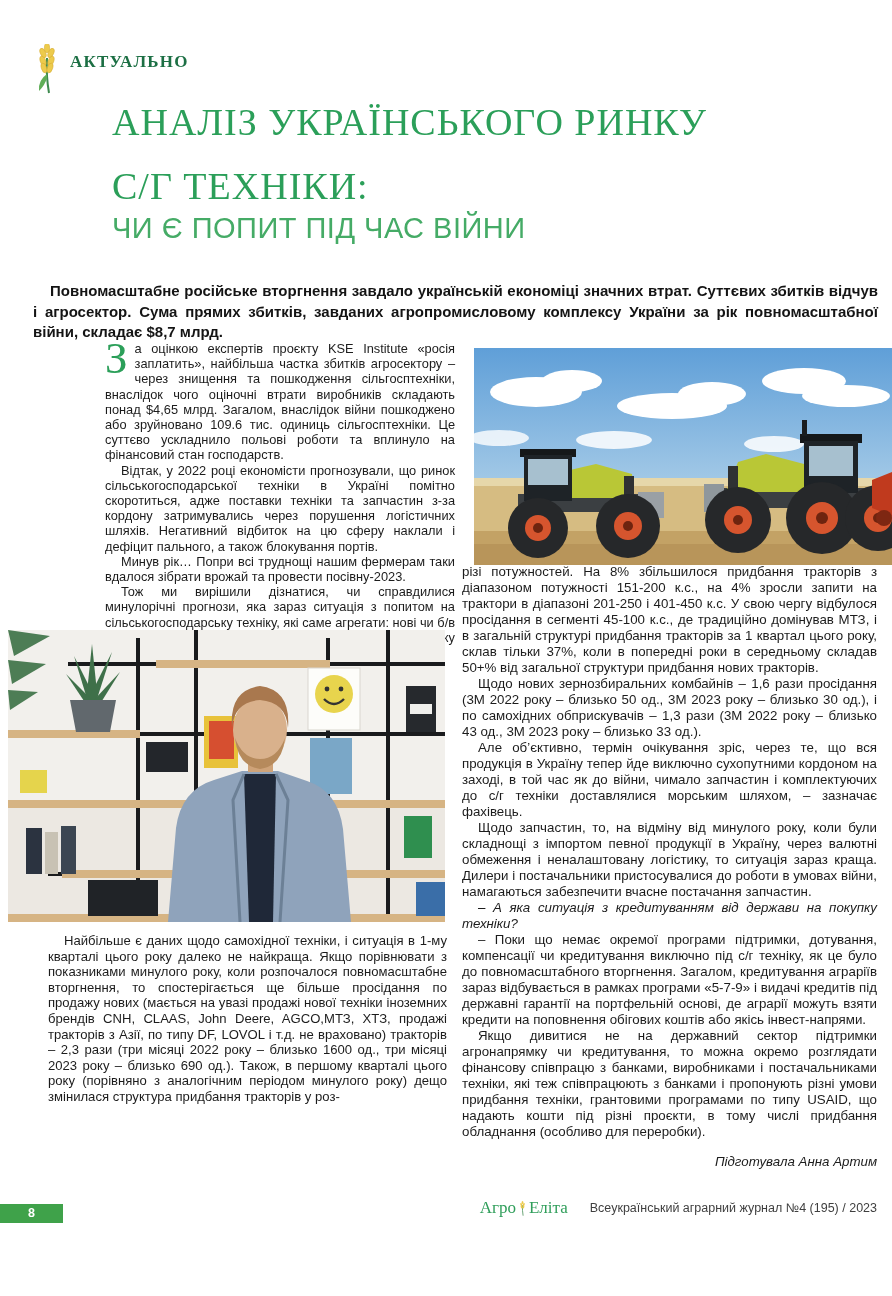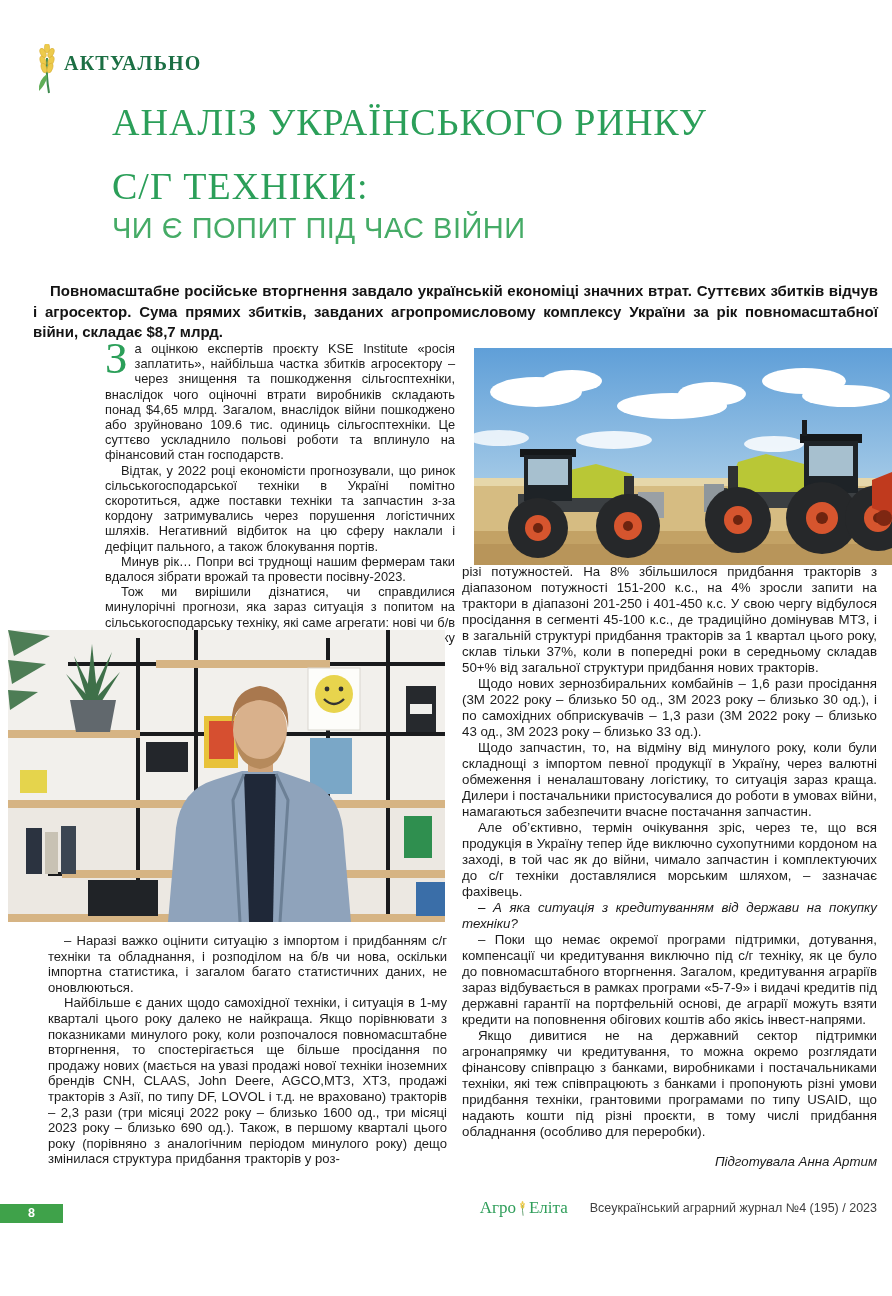--- a/index.html
+++ b/index.html
@@ -1,21 +1,21 @@
 <!DOCTYPE html>
 <html lang="uk"><head>
 <meta charset="utf-8">
 <style>
   html,body{margin:0;padding:0;background:#ffffff;}
   #page{position:relative;width:892px;height:1296px;background:#ffffff;overflow:hidden;
         font-family:"Liberation Sans",sans-serif;color:#1c1c1c;}
   
   .kicker-icon{position:absolute;left:36px;top:44px;width:22px;height:50px;}
-  .kicker{position:absolute;left:64px;top:52px;font-family:"Liberation Serif",serif;
-          font-size:20px;font-weight:700;letter-spacing:1.2px;color:#1c6f44;}
+  .kicker{position:absolute;left:70px;top:52px;font-family:"Liberation Serif",serif;
+          font-size:17px;font-weight:700;letter-spacing:1.2px;color:#1c6f44;}
   .title{position:absolute;left:112px;top:90px;font-family:"Liberation Serif",serif;
          font-size:38px;line-height:64px;font-weight:400;letter-spacing:1px;color:#2b9f59;}
   .subtitle{position:absolute;left:112px;top:212px;font-size:29px;font-weight:400;
             letter-spacing:.5px;color:#45ab66;}
   
   .lead{position:absolute;left:33px;top:266px;width:845px;font-size:15px;line-height:20.5px;
         font-weight:700;color:#141414;text-align:justify;text-indent:17px;}
   
   .col{position:absolute;text-align:justify;color:#1c1c1c;}
   .col-left-top{left:105px;top:341px;width:350px;font-size:12.8px;line-height:15.2px;}
@@ -223,29 +223,28 @@
         <path d="M268,144 L280,170 L272,292" stroke="#6c8096" stroke-width="3" fill="none"></path>
         <rect x="240" y="114" width="25" height="28" fill="#cfa379"></rect>
         <ellipse cx="252" cy="100" rx="27" ry="33" fill="#d9b18c"></ellipse>
         <path d="M227,108 Q230,136 252,139 Q274,136 277,108 Q269,129 252,129 Q235,129 227,108 Z" fill="#b68a5c"></path>
         <path d="M224,98 Q221,60 252,56 Q283,60 280,98 Q278,72 252,70 Q226,72 224,98 Z" fill="#a9784e"></path>
       </g>
     </svg>
   </div>
 
   <div class="col col-left-bottom">
-    <p class="para">– Наразі важко оцінити ситуацію з імпортом і придбанням с/г техніки та обладнання, і розподілом на б/в чи нова, оскільки імпортна статистика, і загалом багато статистичних даних, не оновлюються.</p>
     <p class="para">Найбільше є даних щодо самохідної техніки, і ситуація в 1-му кварталі цього року далеко не найкраща. Якщо порівнювати з показниками минулого року, коли розпочалося повномасштабне вторгнення, то спостерігається ще більше просідання по продажу нових (мається на увазі продажі нової техніки іноземних брендів CNH, CLAAS, John Deere, AGCO,МТЗ, ХТЗ, продажі тракторів з Азії, по типу DF, LOVOL і т.д. не враховано) тракторів – 2,3 рази (три місяці 2022 року – близько 1600 од., три місяці 2023 року – близько 690 од.). Також, в першому кварталі цього року (порівняно з аналогічним періодом минулого року) дещо змінилася структура придбання тракторів у роз-</p>
   </div>
 
   <div class="col col-right">
     <p class="para first">різі потужностей. На 8% збільшилося придбання тракторів з діапазоном потужності 151-200 к.с., на 4% зросли запити на трактори в діапазоні 201-250 і 401-450 к.с. У свою чергу відбулося просідання в сегменті 45-100 к.с., де традиційно домінував МТЗ, і в загальній структурі придбання тракторів за 1 квартал цього року, склав тільки 37%, коли в попередні роки в середньому складав 50+% від загальної структури придбання нових тракторів.</p>
     <p class="para">Щодо нових зернозбиральних комбайнів – 1,6 рази просідання (3М 2022 року – близько 50 од., 3М 2023 року – близько 30 од.), і по самохідних обприскувачів – 1,3 рази (3М 2022 року – близько 43 од., 3М 2023 року – близько 33 од.).</p>
+    <p class="para">Але обʼєктивно, термін очікування зріс, через те, що вся продукція в Україну тепер йде виключно сухопутними кордоном на заході, в той час як до війни, чимало запчастин і комплектуючих до с/г техніки доставлялися морським шляхом, – зазначає фахівець.</p>
     <p class="para">Щодо запчастин, то, на відміну від минулого року, коли були складнощі з імпортом певної продукції в Україну, через валютні обмеження і неналаштовану логістику, то ситуація зараз краща. Дилери і постачальники пристосувалися до роботи в умовах війни, намагаються забезпечити вчасне постачання запчастин.</p>
-    <p class="para">Але обʼєктивно, термін очікування зріс, через те, що вся продукція в Україну тепер йде виключно сухопутними кордоном на заході, в той час як до війни, чимало запчастин і комплектуючих до с/г техніки доставлялися морським шляхом, – зазначає фахівець.</p>
     <p class="para question">– А яка ситуація з кредитуванням від держави на покупку техніки?</p>
     <p class="para">– Поки що немає окремої програми підтримки, дотування, компенсації чи кредитування виключно під с/г техніку, як це було до повномасштабного вторгнення. Загалом, кредитування аграріїв зараз відбувається в рамках програми «5-7-9» і видачі кредитів під державні гарантії на портфельній основі, де аграрії можуть взяти кредити на поповнення обігових коштів або якісь інвест-напрями.</p>
     <p class="para">Якщо дивитися не на державний сектор підтримки агронапрямку чи кредитування, то можна окремо розглядати фінансову співпрацю з банками, виробниками і постачальниками техніки, які теж співпрацюють з банками і пропонують різні умови придбання техніки, грантовими програмами по типу USAID, що надають кошти під різні проєкти, в тому числі придбання обладнання (особливо для переробки).</p>
     <p class="byline">Підготувала Анна Артим</p>
   </div>
 
   <div class="page-badge">8</div>
   <div class="footer-row">
     <div class="footer-logo">
       <span>Агро</span>

